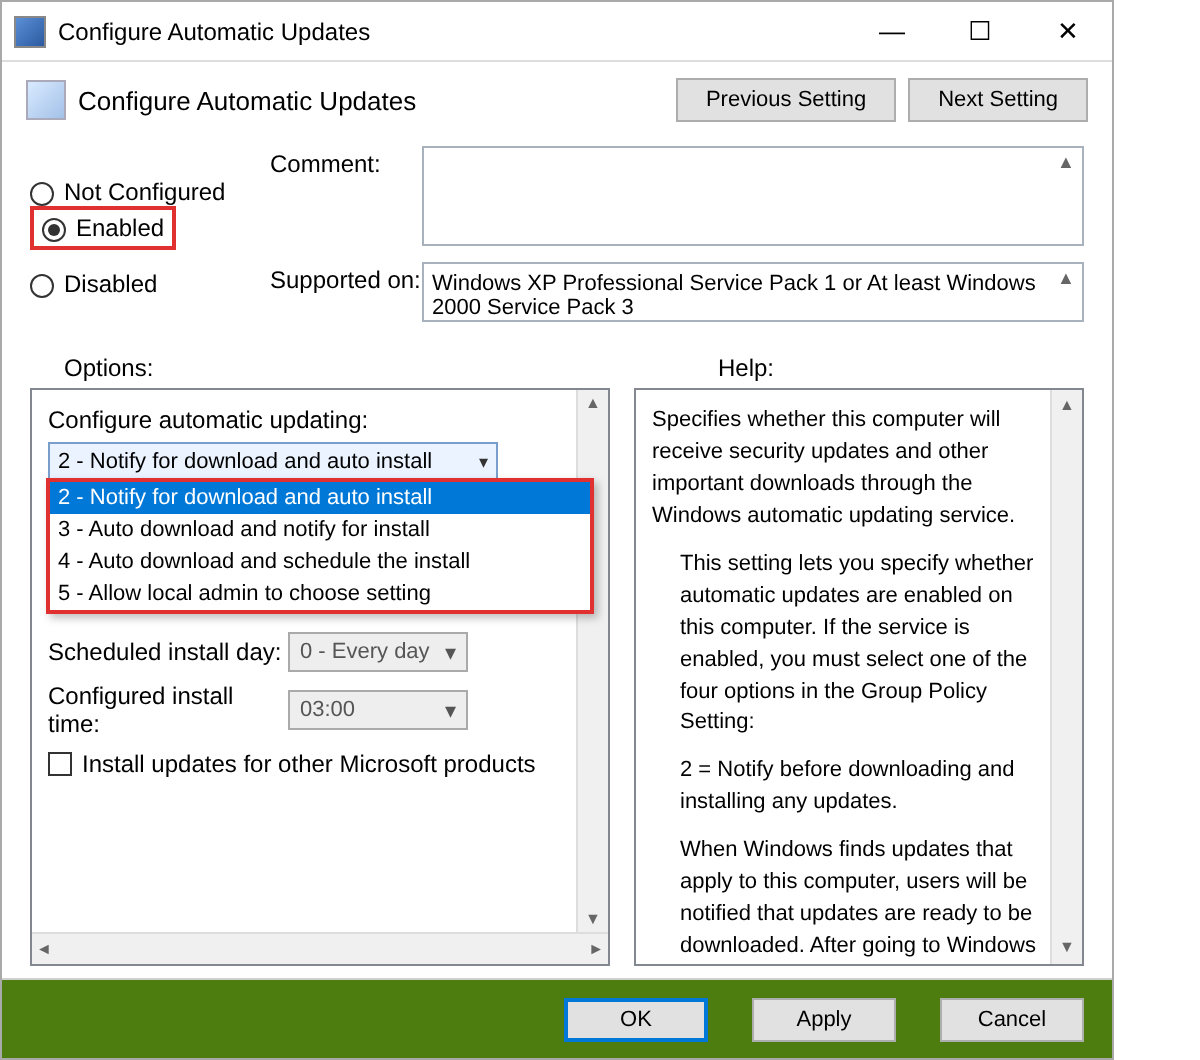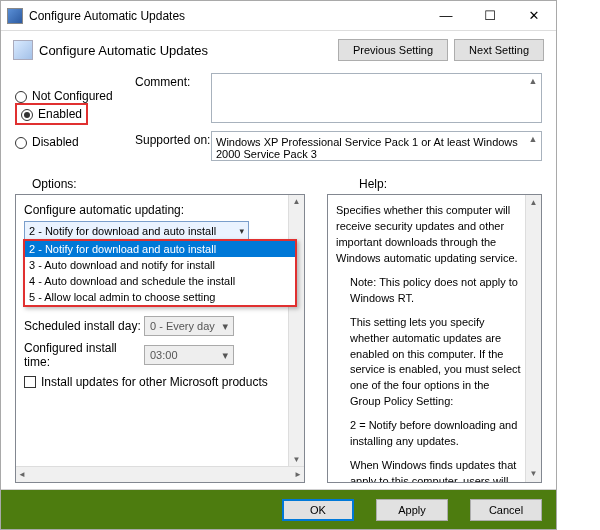--- a/index.html
+++ b/index.html
@@ -22,21 +22,21 @@
   .enabled-frame { border: 2px solid #e03030; padding: 0 4px; display: inline-flex; align-items:center; height:22px;}
   .rightcol { flex: 1; }
   .fieldrow { display: flex; margin-bottom: 8px; }
   .fieldlabel { width: 76px; font-size: 12px; padding-top: 2px;}
   .commentbox { flex: 1; height: 50px; border: 1px solid #a8b2bd; background: #fff; position:relative;}
   .supportbox { flex: 1; height: 30px; border: 1px solid #a8b2bd; background: #fff; padding: 4px 18px 4px 4px; font-size: 11px; position:relative;}
   .scrollhint { position:absolute; right:2px; top:2px; width:12px; text-align:center; color:#666; font-size:9px;}
   .labelsrow { display:flex; padding: 6px 14px 3px 31px; }
   .labelsrow .l { width: 295px; font-size:12px;}
   .labelsrow .r { font-size:12px;margin-left:32px;}
-  .panels { flex:1; display:flex; padding: 0 14px 6px 14px; gap: 22px; min-height:0;}
+  .panels { flex:1; display:flex; padding: 0 14px 6px 14px; gap: 12px; min-height:0;}
   .panel { border: 1px solid #828790; background: #fff; position:relative; padding: 8px 8px; overflow:hidden;}
   .panel.left { width: 290px; }
   .panel.right { flex:1; font-size: 11px; line-height:1.45; padding-right:18px;}
   .cfglabel { font-size: 12px; margin-bottom: 4px;}
   .combo { height: 20px; border: 1px solid #7a9ecb; background: #eaf3ff; display:flex; align-items:center; padding: 0 4px; font-size:11px; justify-content:space-between; width: 225px;}
   .combo .chev { font-size:9px; color:#333;}
   .dropdown { position:absolute; top: 44px; left: 7px; width: 274px; border: 2px solid #e03030; background:#fff; z-index:5; box-shadow: 2px 2px 4px rgba(0,0,0,0.25);}
   .dditem { font-size: 11px; padding: 1px 4px; height:16px; display:flex; align-items:center;}
   .dditem.sel { background: #0078d7; color: #fff; }
   .spacer { height: 70px; }
@@ -158,21 +158,20 @@
           <span>►</span>
         </div>
       <div class="pscroll" style="bottom:16px;">
           <span>▲</span>
           <span>▼</span>
         </div>
     </div>
 
     <div class="panel right help">
       <p>Specifies whether this computer will receive security updates and other important downloads through the Windows automatic updating service.</p>
-      <p class="indent">Note: This policy does not apply to Windows RT.</p>
       <p class="indent">This setting lets you specify whether automatic updates are enabled on this computer. If the service is enabled, you must select one of the four options in the Group Policy Setting:</p>
       <p class="indent">2 = Notify before downloading and installing any updates.</p>
       <p class="indent">When Windows finds updates that apply to this computer, users will be notified that updates are ready to be downloaded. After going to Windows Update, users can download and install any available updates.</p>
 
       <div class="pscroll">
           <span>▲</span>
           <span>▼</span>
         </div>
     </div>
   </div>

